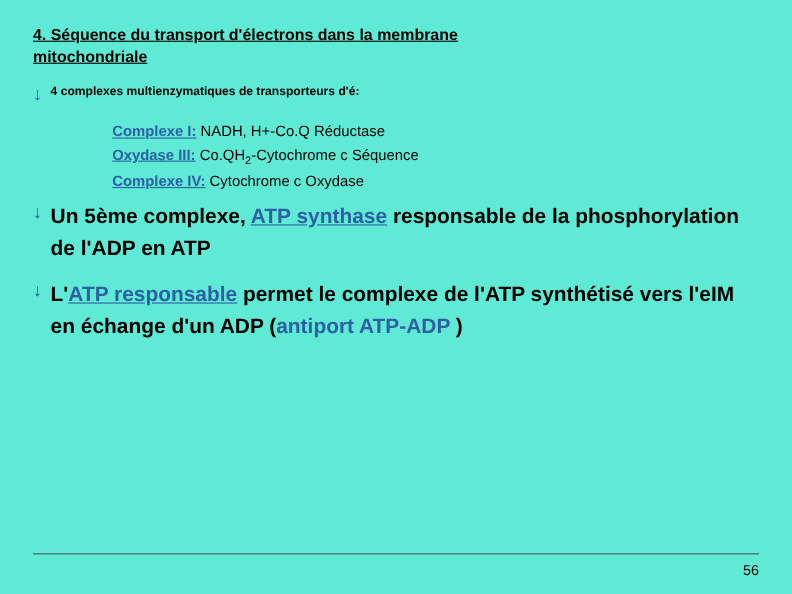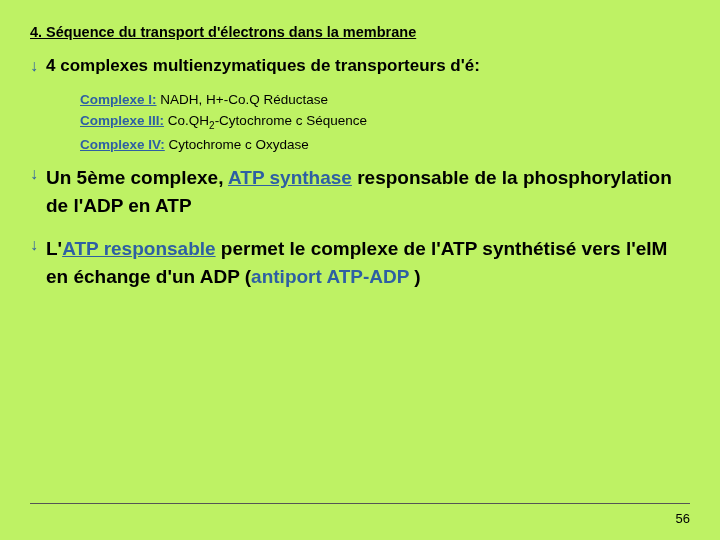--- a/index.html
+++ b/index.html
@@ -12,21 +12,21 @@
       width: 720px;
       height: 540px;
       background: #ffffff;
       font-family: Arial, sans-serif;
       overflow: hidden;
     }
 
     .page {
       width: 720px;
       height: 540px;
-      background: #bef264;
+      background: #5eead4;
       padding: 22px 30px 18px 30px;
       position: relative;
     }
 
     .title {
       font-size: 14.5px;
       font-weight: bold;
       color: #000000;
       text-decoration: underline;
       line-height: 1.4;
@@ -44,35 +44,36 @@
 
     .arrow-icon {
       color: #2e5fa3;
       font-size: 16px;
       margin-right: 8px;
       margin-top: 1px;
       flex-shrink: 0;
     }
 
     .bullet-text {
-      font-size: 17px;
+      font-size: 11px;
       font-weight: bold;
       color: #000000;
     }
 
     .complexes-container {
       margin-left: 50px;
       margin-top: 4px;
       margin-bottom: 12px;
     }
 
     .complex-row {
       font-size: 13.5px;
       margin-bottom: 6px;
       color: #000000;
+      margin-left: 22px;
     }
 
     .complex-label {
       font-weight: bold;
       text-decoration: underline;
       color: #2e5fa3;
     }
 
     .complex-desc {
       font-weight: normal;
@@ -130,37 +131,38 @@
       font-weight: normal;
     }
   </style>
 </head>
 <body>
 
 <div class="page">
 
   <div class="title">
     <span>4.  Séquence  du  transport  d'électrons  dans  la  membrane</span><br>
+    <span>mitochondriale</span>
   </div>
 
   <div class="bullet-item section-block">
     <span class="arrow-icon">↓</span>
     <span class="bullet-text">4 complexes multienzymatiques de transporteurs d'é:</span>
   </div>
 
   <div class="complexes-container">
 
     <div class="complex-row">
       <span class="complex-label">Complexe I:</span>
       <span class="complex-desc"> NADH, H+-Co.Q Réductase</span>
     </div>
 
 
     <div class="complex-row">
-      <span class="complex-label">Complexe III:</span>
+      <span class="complex-label">Oxydase III:</span>
       <span class="complex-desc">
         <span> Co.QH</span><span class="sub2">2</span><span>-Cytochrome c Séquence</span>
       </span>
     </div>
 
     <div class="complex-row">
       <span class="complex-label">Complexe IV:</span>
       <span class="complex-desc"> Cytochrome c Oxydase</span>
     </div>
 

